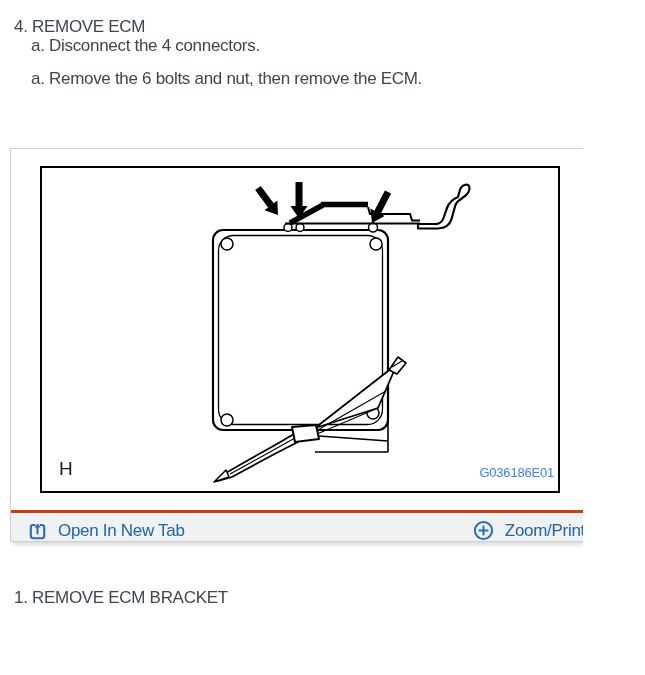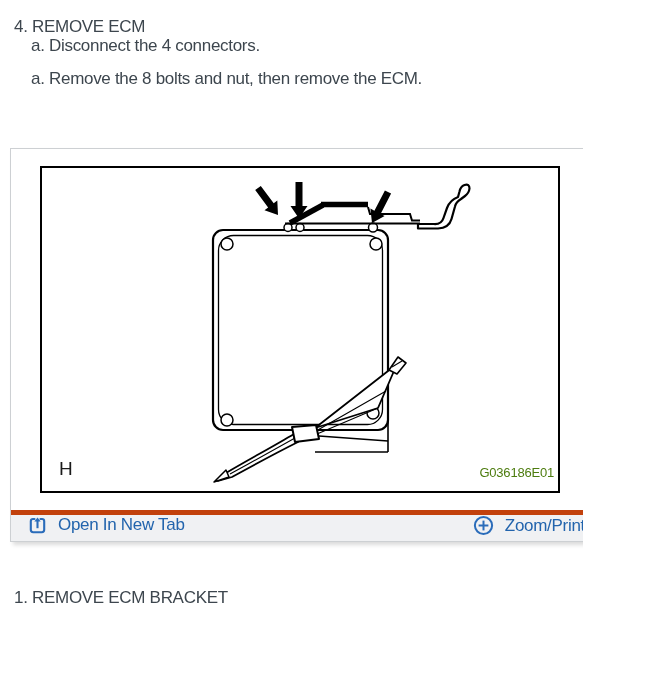--- a/index.html
+++ b/index.html
@@ -66,55 +66,55 @@
     bottom: 11px;
     font-size: 19px;
     color: #1b1b1b;
   }
   .fig-code {
     position: absolute;
     right: 4px;
     bottom: 11px;
     font-size: 13px;
     letter-spacing: -0.2px;
-    color: #4d7c0f;
+    color: #3b82f6;
   }
   .figure-toolbar {
     position: absolute;
     left: 0;
     bottom: 0;
     width: 100%;
     height: 31px;
     background: #f0f1f3;
-    border-top: 5px solid #c2410c;
+    border-top: 3px solid #c2410c;
     display: flex;
-    align-items: flex-start;
+    align-items: flex-end;
     justify-content: space-between;
-    padding: 0 11px 0 17px;
+    padding: 16px 11px 0 17px;
   }
   .tool-btn {
     display: flex;
     align-items: center;
     gap: 11px;
     cursor: pointer;
     color: #2264ad;
     font-size: 17px;
     letter-spacing: -0.3px;
     white-space: nowrap;
   }
   .tool-btn .ico { display: block; }
 </style>
 </head>
 <body>
 
 <div class="page">
 
   <div class="step-heading h-step4">4. REMOVE ECM</div>
   <div class="substep s-step4a">a. Disconnect the 4 connectors.</div>
-  <div class="substep s-step4b">a. Remove the 8 bolts and nut, then remove the ECM.</div>
+  <div class="substep s-step4b">a. Remove the 6 bolts and nut, then remove the ECM.</div>
 
   <div class="figure-card">
 
     <div class="diagram-box">
       <svg class="art" width="516" height="323" viewBox="0 0 516 323">
 
         <g stroke="#000" fill="none">
           <rect x="171" y="62" width="175" height="200" rx="10" stroke-width="2.2" fill="#ffffff"></rect>
           <rect x="176.5" y="67.5" width="164" height="189" rx="15" stroke-width="1.3"></rect>
           <circle cx="185" cy="76" r="6" stroke-width="1.5" fill="#ffffff"></circle>

